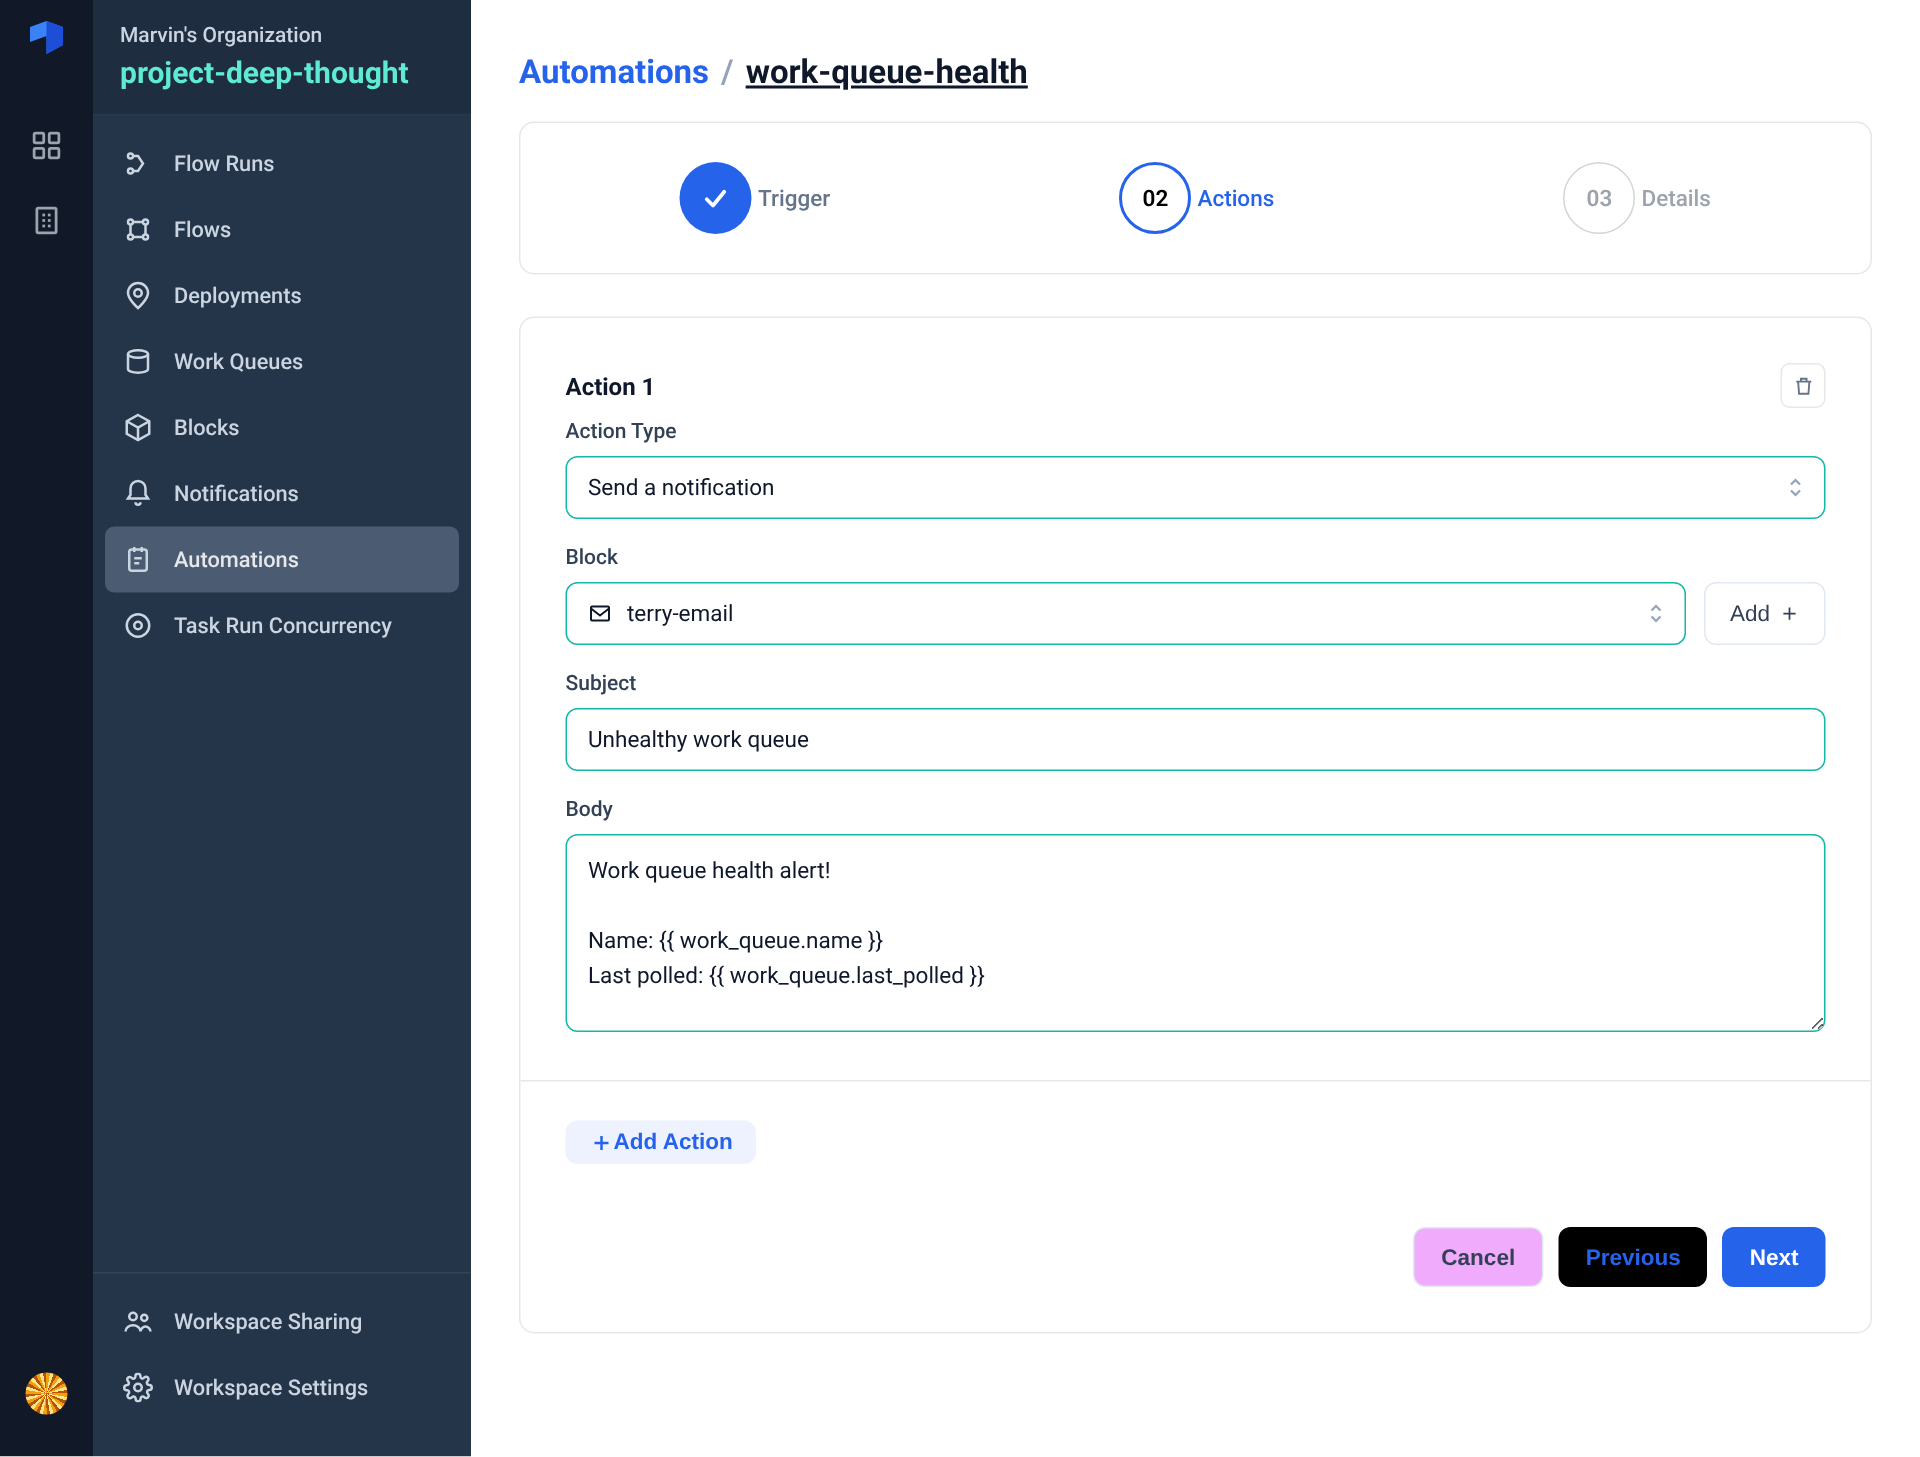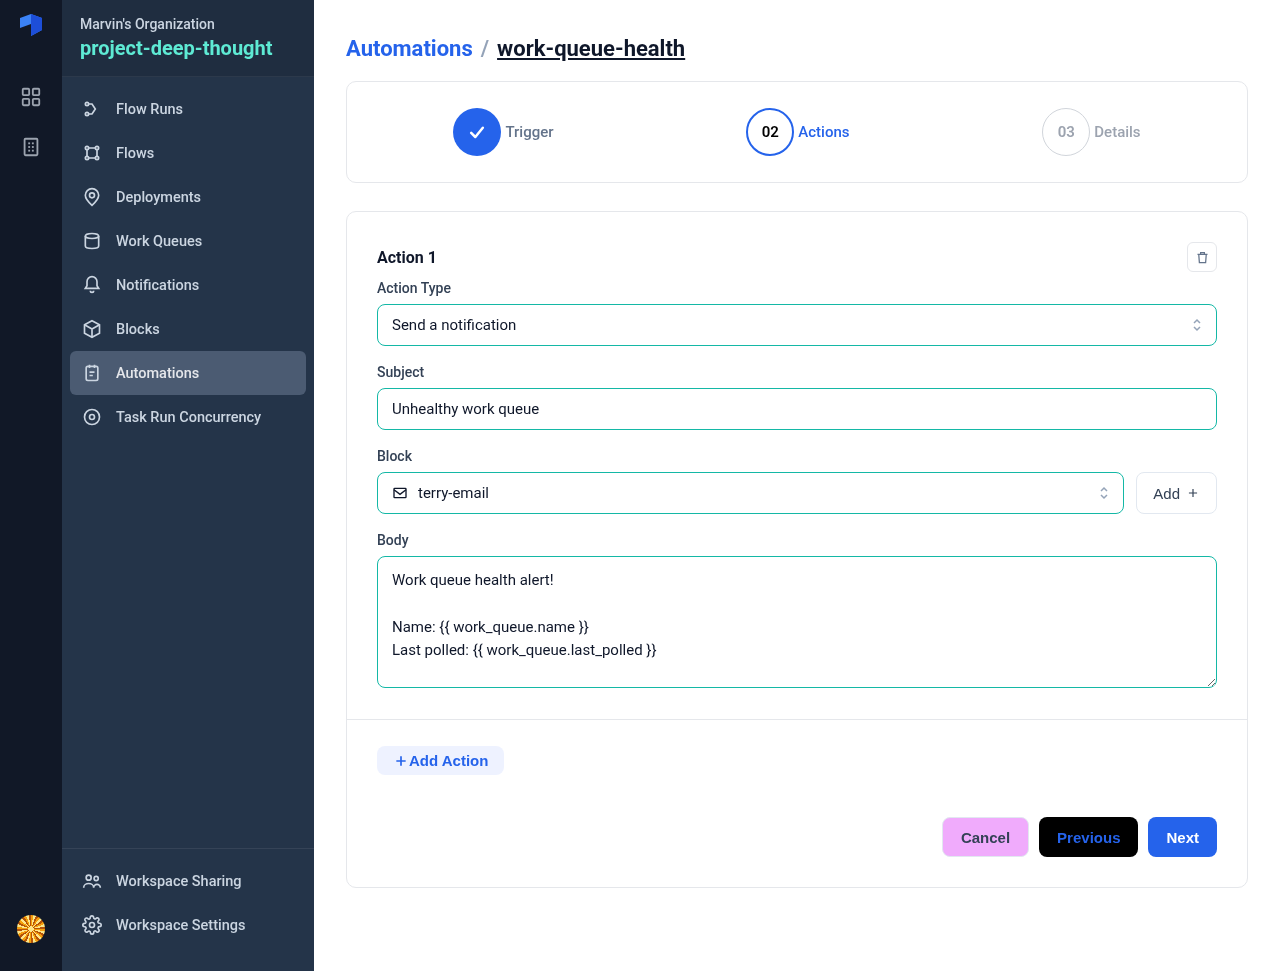--- a/index.html
+++ b/index.html
@@ -248,34 +248,34 @@
         <svg width="20" height="20" viewBox="0 0 24 24" fill="none" stroke="currentColor" stroke-width="2">
           <ellipse cx="12" cy="6" rx="8" ry="3"></ellipse>
           <path d="M4 6v12c0 1.7 3.6 3 8 3s8-1.3 8-3V6"></path>
         </svg>
       </span>
       <span>Work Queues</span>
     </div>
     <div class="nav-item">
       <span class="nav-icon">
         <svg width="20" height="20" viewBox="0 0 24 24" fill="none" stroke="currentColor" stroke-width="2">
+          <path d="M12 2l9 5v10l-9 5-9-5V7l9-5z"></path>
+            <path d="M3 7l9 5 9-5M12 12v10"></path>
+        </svg>
+      </span>
+      <span>Blocks</span>
+    </div>
+    <div class="nav-item">
+      <span class="nav-icon">
+        <svg width="20" height="20" viewBox="0 0 24 24" fill="none" stroke="currentColor" stroke-width="2">
           <path d="M6 8a6 6 0 0 1 12 0v5l2 3H4l2-3V8z"></path>
             <path d="M10 19a2 2 0 0 0 4 0"></path>
         </svg>
       </span>
       <span>Notifications</span>
-    </div>
-    <div class="nav-item">
-      <span class="nav-icon">
-        <svg width="20" height="20" viewBox="0 0 24 24" fill="none" stroke="currentColor" stroke-width="2">
-          <path d="M12 2l9 5v10l-9 5-9-5V7l9-5z"></path>
-            <path d="M3 7l9 5 9-5M12 12v10"></path>
-        </svg>
-      </span>
-      <span>Blocks</span>
     </div>
     <div class="nav-item active">
       <span class="nav-icon">
         <svg width="20" height="20" viewBox="0 0 24 24" fill="none" stroke="currentColor" stroke-width="2">
           <rect x="5" y="4" width="14" height="17" rx="2"></rect>
             <path d="M9 2v4M15 2v4M9 11h6M9 15h4"></path>
         </svg>
       </span>
       <span>Automations</span>
     </div>
@@ -357,25 +357,20 @@
         <div class="field">
           <div class="field-label">Action Type</div>
           <div class="select">
             <span>Send a notification</span>
             <span class="chev">
               <svg width="10" height="14" viewBox="0 0 10 14" fill="none" stroke="currentColor" stroke-width="1.5">
                   <path d="M2 5l3-3 3 3M2 9l3 3 3-3"></path>
                 </svg>
             </span>
           </div>
-        </div>
-
-        <div class="field">
-          <div class="field-label">Subject</div>
-          <input class="text-input" value="Unhealthy work queue" style="">
         </div>
 
         <div class="field">
           <div class="field-label">Block</div>
           <div class="block-row">
             <div class="select">
               <span class="block-value">
                 <span>
                   <svg width="16" height="16" viewBox="0 0 24 24" fill="none" stroke="#0f172a" stroke-width="2">
                     <rect x="3" y="5" width="18" height="14" rx="1"></rect>
@@ -393,20 +388,25 @@
             <button class="add-btn">
               <span>Add</span>
               <svg width="14" height="14" viewBox="0 0 24 24" fill="none" stroke="currentColor" stroke-width="2">
                   <path d="M12 5v14M5 12h14"></path>
                 </svg>
             </button>
           </div>
         </div>
 
         <div class="field">
+          <div class="field-label">Subject</div>
+          <input class="text-input" value="Unhealthy work queue" style="">
+        </div>
+
+        <div class="field">
           <div class="field-label">Body</div>
           <textarea class="textarea" style="">Work queue health alert!
 
 Name: {{ work_queue.name }}
 Last polled: {{ work_queue.last_polled }}</textarea>
         </div>
       </div>
 
       <div class="actions-footer">
         <button class="add-action-btn">

